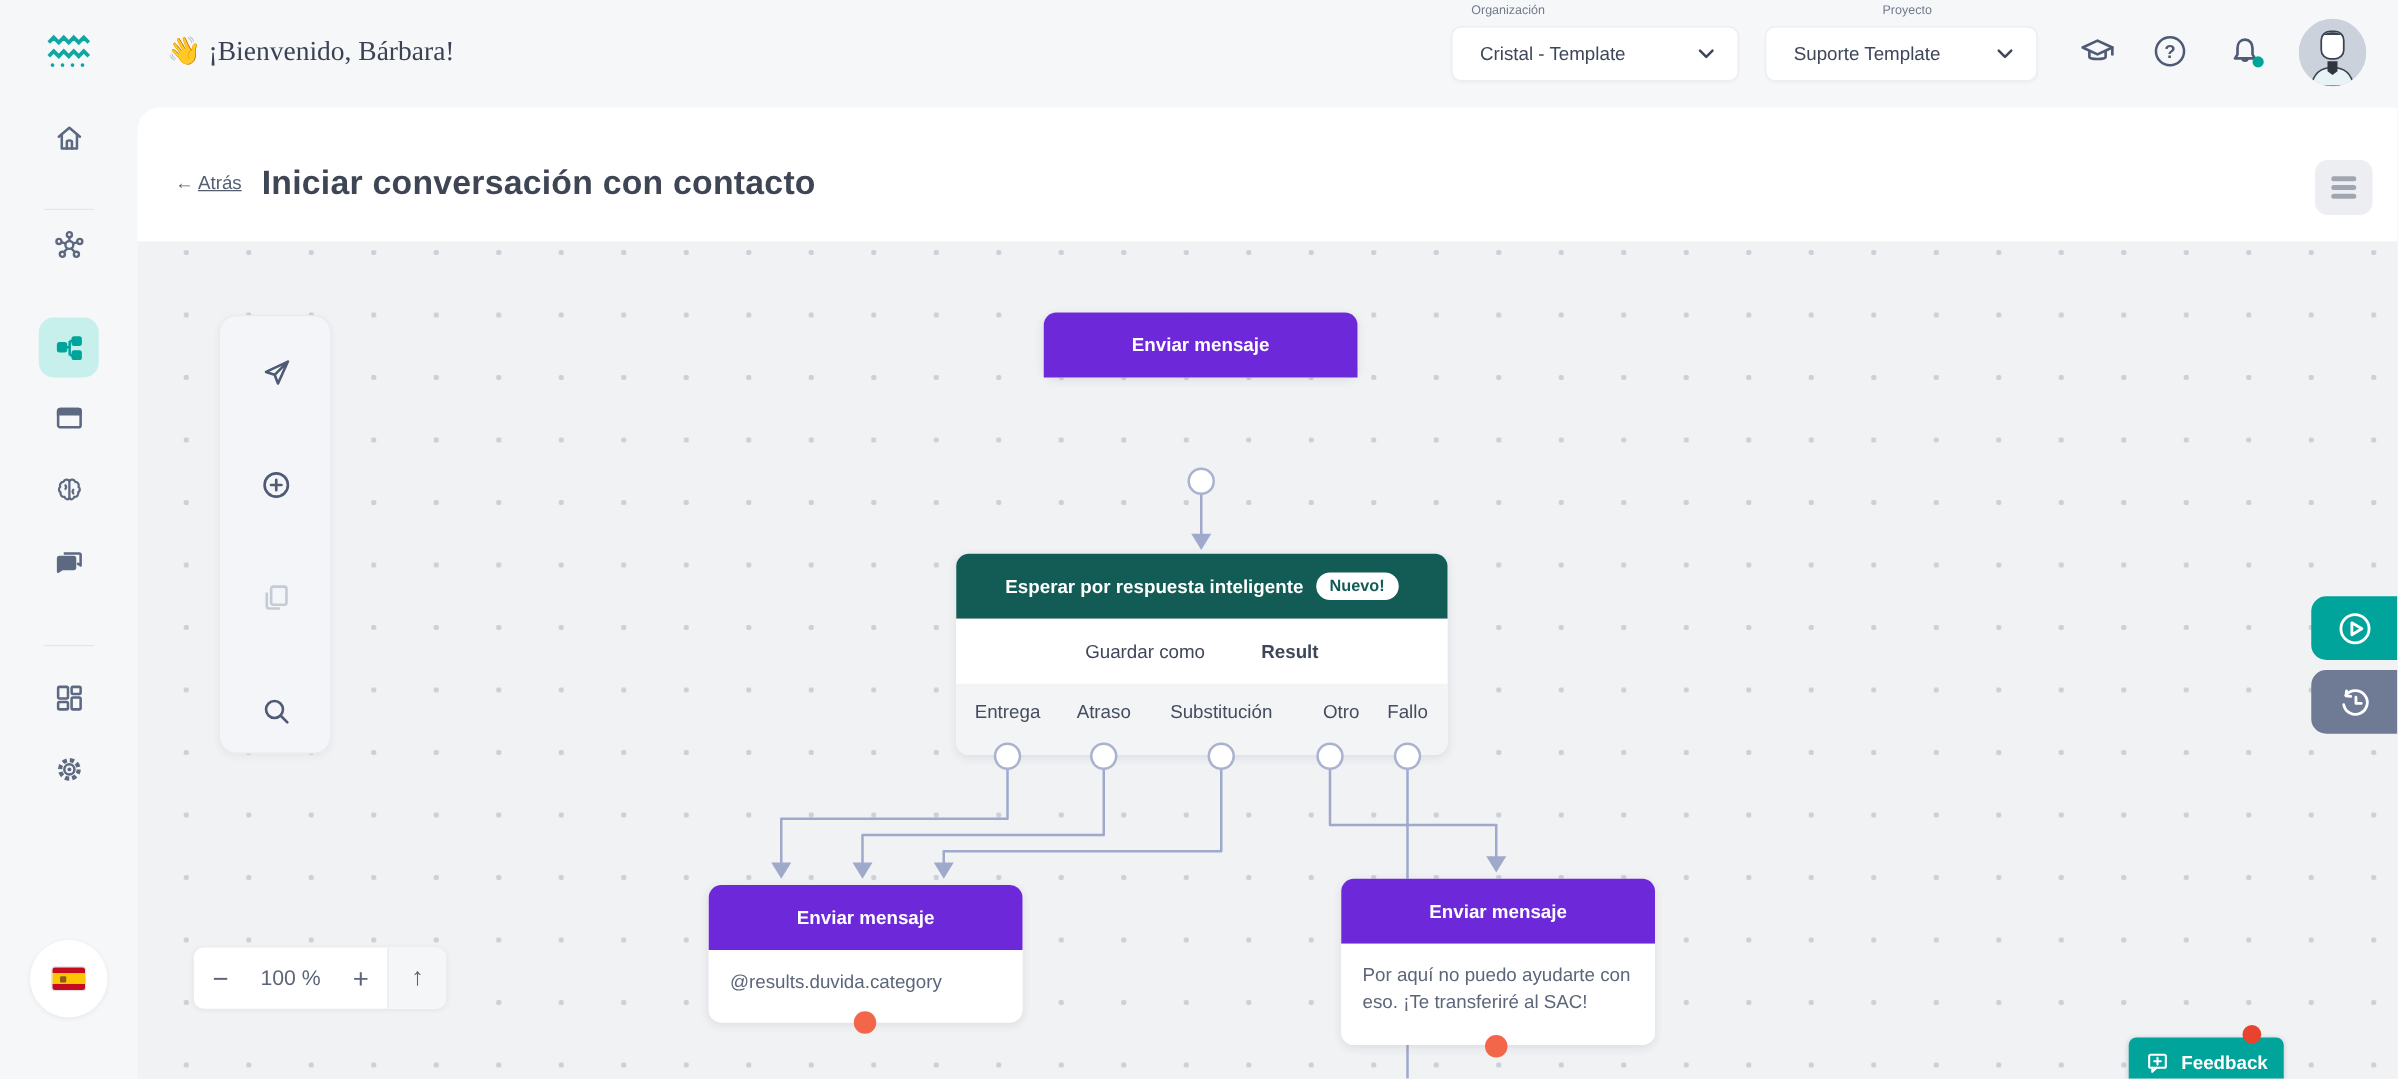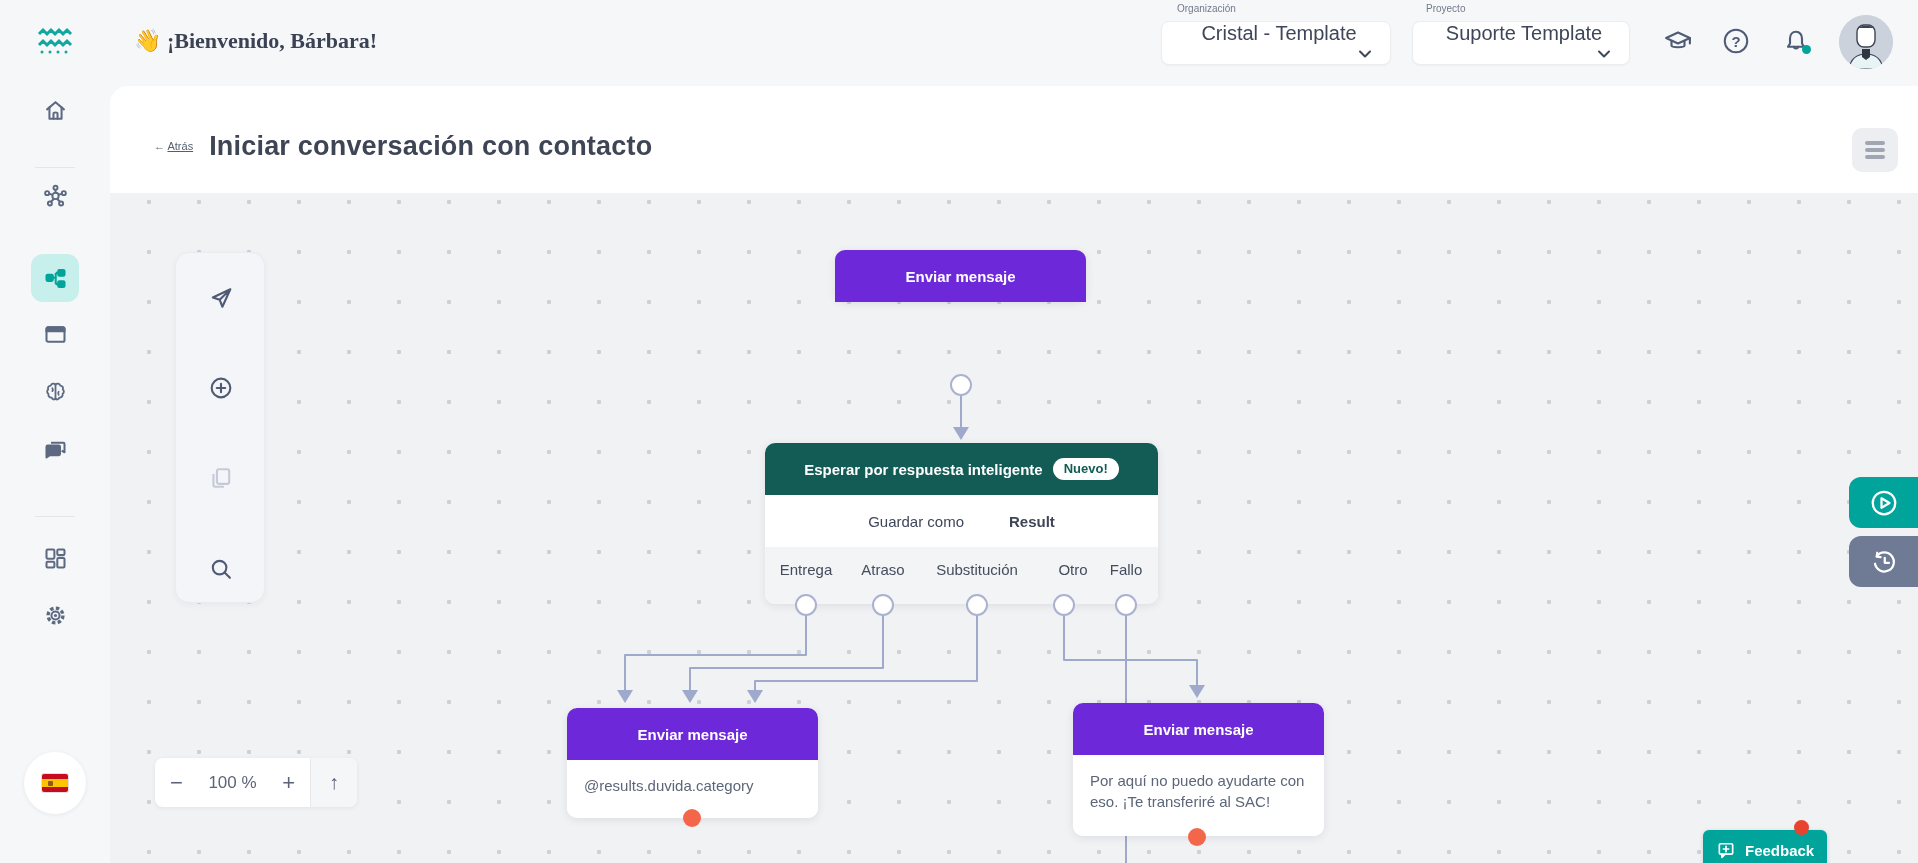--- a/index.html
+++ b/index.html
@@ -11,32 +11,32 @@
   .side-icon { position:absolute; left:31px; width:48px; height:48px; display:flex; align-items:center; justify-content:center; color:#5C6980; cursor:pointer; border-radius:12px; }
   .side-icon svg { width:27px; height:27px; }
   .side-icon.active { background:#C7EFEB; color:#00A49B; }
   .side-divider { position:absolute; left:35px; width:40px; height:1px; background:#E4E6EB; }
   .logo { position:absolute; left:37px; top:26px; width:36px; height:30px; cursor:pointer; }
   .lang-bubble { position:absolute; left:24px; top:752px; width:62px; height:62px; background:#fff; border-radius:50%; display:flex; align-items:center; justify-content:center; cursor:pointer; box-shadow:0 1px 4px rgba(40,50,70,.08); }
   .flag-es { width:26px; height:18px; border-radius:2px; overflow:hidden; position:relative; background:linear-gradient(180deg,#C60B1E 0 25%,#FFC400 25% 75%,#C60B1E 75% 100%); box-shadow:0 0 0 1px rgba(0,0,0,.12); }
   .flag-es i { position:absolute; left:6px; top:7px; width:5px; height:5px; background:#8a5a1e; border-radius:1px; }
 
   
-  .welcome { position:absolute; left:134px; top:28px; font-family:"Liberation Serif", serif; font-size:22px; color:#3A4254; z-index:4;font-weight:bold; }
+  .welcome { position:absolute; left:134px; top:28px; font-family:"Liberation Serif", serif; font-size:22px; color:#3A4254; z-index:4; }
   .ctx-label { position:absolute; top:3px; font-size:10px; color:#717A8C; z-index:4; }
-  .ctx-select { position:absolute; top:21px; height:44px; background:#fff; border:1px solid #ECEDF1; border-radius:8px; display:flex; align-items:center; padding:0 16px 0 22px; font-size:20px; color:#3E4659; cursor:pointer; z-index:4; box-shadow:0 1px 2px rgba(40,50,70,.04);flex-direction:column; }
+  .ctx-select { position:absolute; top:21px; height:44px; background:#fff; border:1px solid #ECEDF1; border-radius:8px; display:flex; align-items:center; padding:0 16px 0 22px; font-size:15px; color:#3E4659; cursor:pointer; z-index:4; box-shadow:0 1px 2px rgba(40,50,70,.04); }
   .ctx-select .chev { margin-left:auto; color:#3E4659; }
   .top-icon { position:absolute; top:24px; width:34px; height:34px; display:flex; align-items:center; justify-content:center; color:#4F5B74; cursor:pointer; z-index:4; }
   .top-icon svg { width:30px; height:30px; }
   .avatar { position:absolute; left:1839px; top:15px; width:54px; height:54px; border-radius:50%; overflow:hidden; background:#CDD4DE; cursor:pointer; z-index:4; }
 
   
   .page-header { position:absolute; left:110px; top:86px; width:1808px; height:107px; background:#fff; border-top-left-radius:18px; z-index:3; }
   .ph-row { position:absolute; left:0; top:20px; right:0; height:80px; display:flex; align-items:center; }
-  .back-link { margin-left:44px; font-size:11px; color:#555E70; cursor:pointer; white-space:nowrap; }
+  .back-link { margin-left:30px; font-size:15px; color:#555E70; cursor:pointer; white-space:nowrap; }
   .back-link .lbl { text-decoration:underline; }
   .page-title { margin-left:16px; font-size:27px; color:#3E4554; letter-spacing:.2px; }
   .trigger-btn { position:absolute; left:1500px; top:41px; width:226px; height:46px; background:#00A49B; color:#fff; border:none; border-radius:8px; font-size:16px; font-family:inherit; cursor:pointer; }
   .menu-btn { position:absolute; left:1742px; top:42px; width:46px; height:44px; background:#EDEEF1; border:none; border-radius:10px; cursor:pointer; display:flex; flex-direction:column; align-items:center; justify-content:center; gap:3px; }
   .menu-btn i { width:20px; height:4px; background:#A0A6B1; border-radius:2px; }
 
   
   .canvas { position:absolute; left:110px; top:193px; width:1808px; height:670px; background:#F1F2F4; overflow:hidden;
     background-image:radial-gradient(circle, #CDD0D8 2px, transparent 2.4px); background-size:50px 50px; background-position:14px 34px; }
   .wires { position:absolute; left:0; top:0; z-index:1; pointer-events:none; }
@@ -174,21 +174,21 @@
 <div class="welcome">👋 ¡Bienvenido, Bárbara!</div>
 
 <div class="ctx-label" style="left:1177px">Organización</div>
 <div class="ctx-select" style="left:1161px; width:230px">
   <span>Cristal - Template</span>
   <svg class="chev" width="18" height="18" viewBox="0 0 18 18" fill="none" stroke="currentColor" stroke-width="2" stroke-linecap="round" stroke-linejoin="round">
       <path d="M4 6.5 L9 11.5 L14 6.5"></path>
     </svg>
 </div>
 
-<div class="ctx-label" style="left:1426px">Proyecto</div>
+<div class="ctx-label" style="left:1506px">Proyecto</div>
 <div class="ctx-select" style="left:1412px; width:218px">
   <span>Suporte Template</span>
   <svg class="chev" width="18" height="18" viewBox="0 0 18 18" fill="none" stroke="currentColor" stroke-width="2" stroke-linecap="round" stroke-linejoin="round">
       <path d="M4 6.5 L9 11.5 L14 6.5"></path>
     </svg>
 </div>
 
 <div class="top-icon" style="left:1661px">
   <svg viewBox="0 0 24 24" fill="none" stroke="currentColor" stroke-width="1.7" stroke-linejoin="round" stroke-linecap="round">
     <path d="M2.5 9.6 L12 5.2 L21.5 9.6 L12 14 Z"></path>

